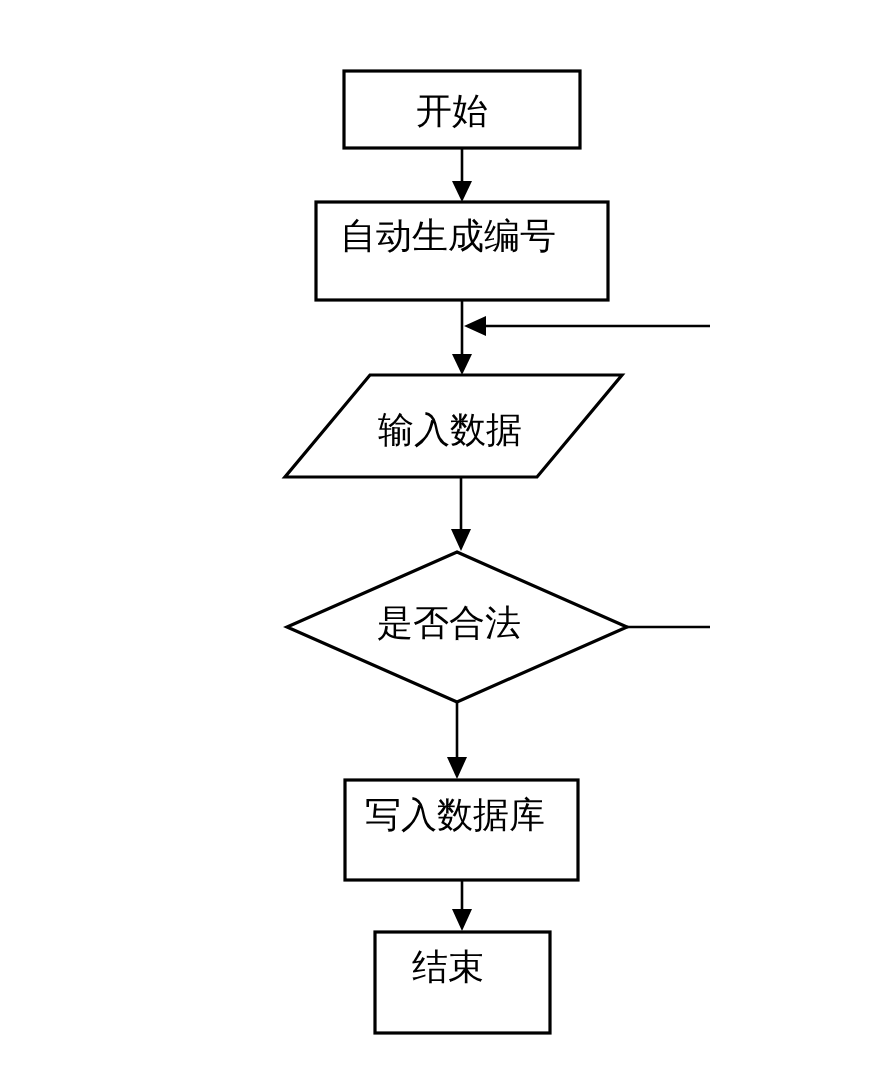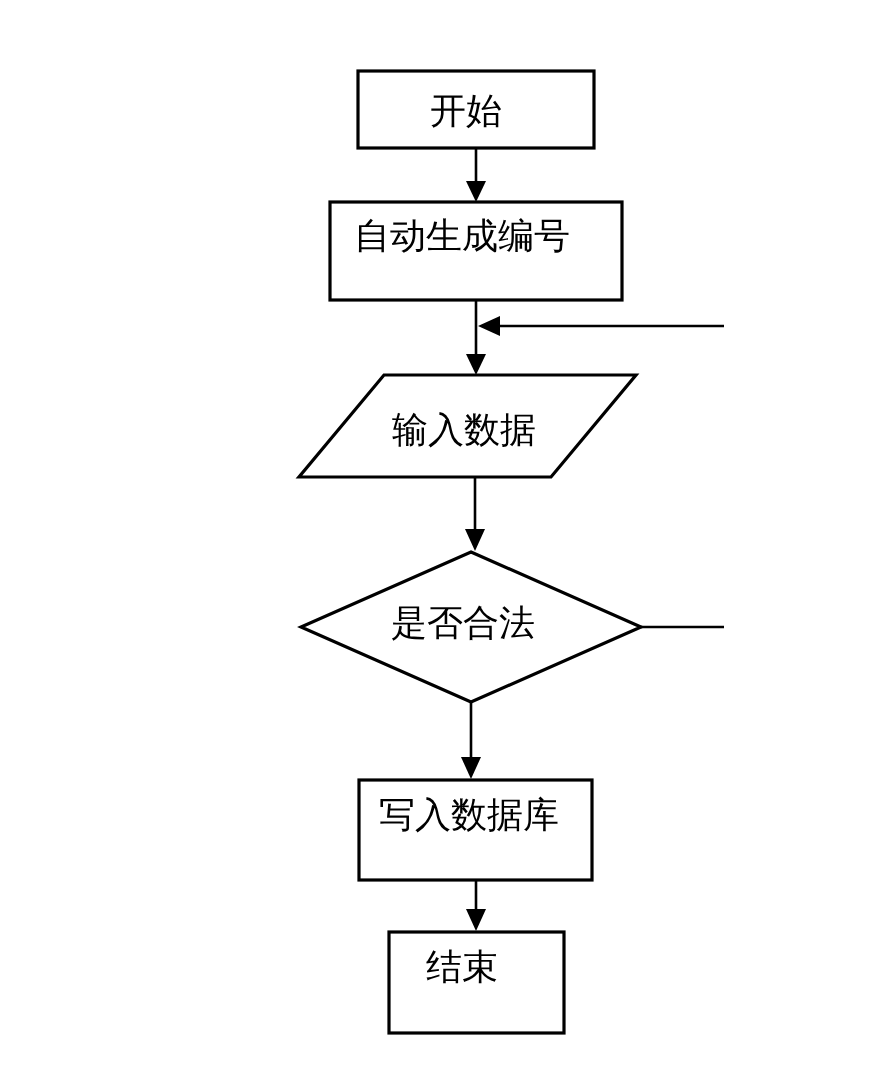--- a/index.html
+++ b/index.html
@@ -7,21 +7,20 @@
     padding: 0;
     background: #ffffff;
   }
   .canvas {
     position: relative;
     width: 710px;
     height: 1074px;
     background: #ffffff;
     overflow: hidden;
     font-family: "DejaVu Serif", serif;
-    margin-left: 14px;
   }
   svg {
     display: block;
   }
   .shape {
     fill: #ffffff;
     stroke: #000000;
     stroke-width: 3.2px;
   }
   .connector {

